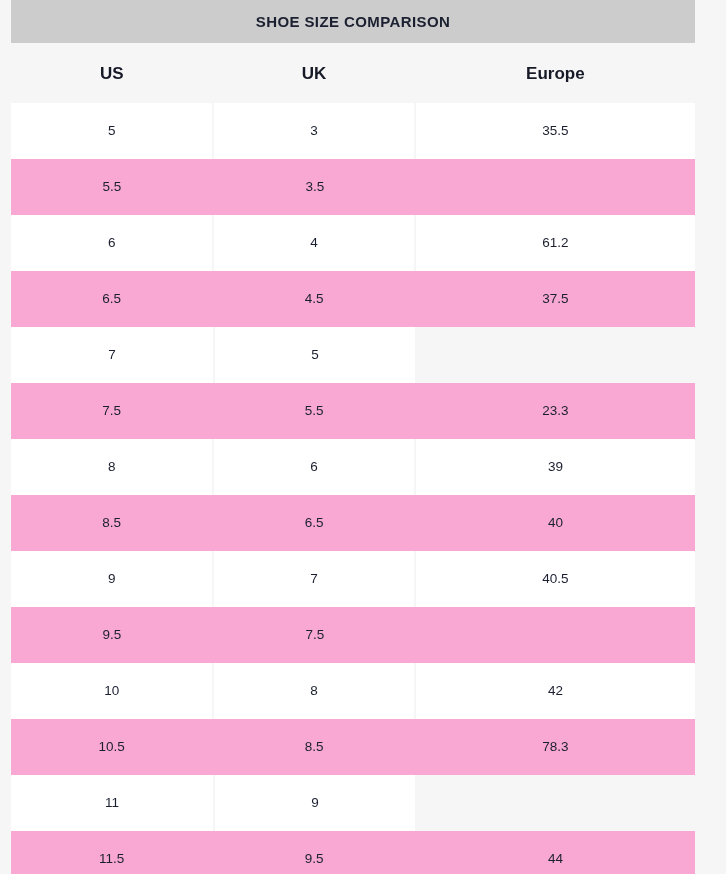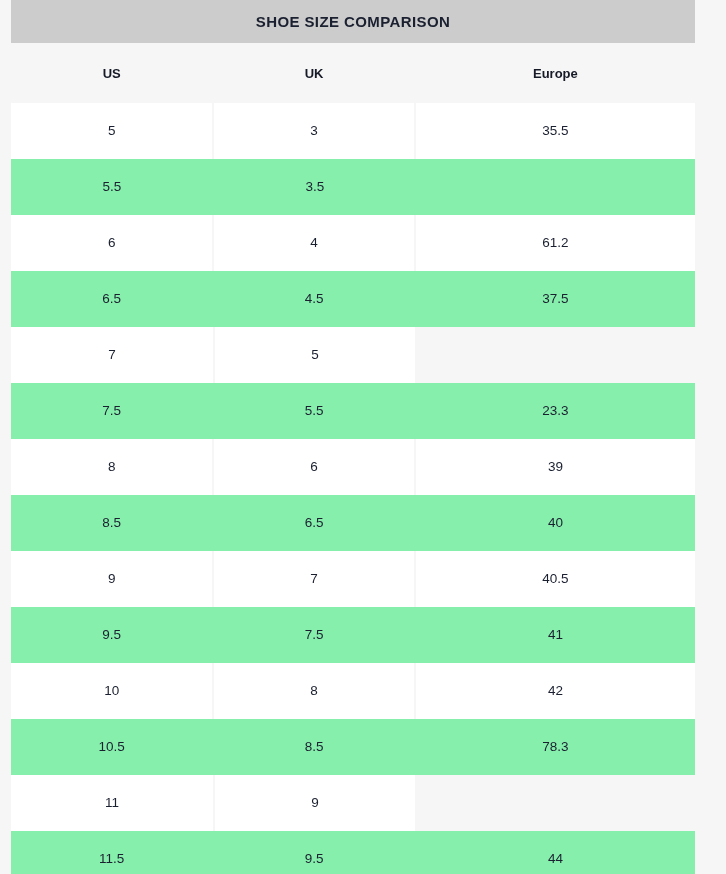--- a/index.html
+++ b/index.html
@@ -54,41 +54,41 @@
     top: 43px;
     width: 684px;
     height: 60px;
     display: flex;
     background: #f6f6f7;
   }
   .col-header-cell {
     display: flex;
     align-items: center;
     justify-content: center;
-    font-size: 13px;
+    font-size: 17px;
     font-weight: bold;
     color: #161a27;
     line-height: 1;
     box-sizing: border-box;
   }
   .col-us     { width: 202px; }
   .col-uk     { width: 200px; margin-left: 2px; }
   .col-eu     { width: 280px; margin-left: 2px; }
 
   
   .table-body {
     position: absolute;
     left: 11px;
     top: 103px;
     width: 684px;
   }
   .table-row {
     display: flex;
     height: 56px;
-    background: #86efac;
+    background: #f9a8d4;
   }
   .table-row.row-odd {
     background: transparent;
   }
   .table-cell {
     display: flex;
     align-items: center;
     justify-content: center;
     font-size: 13.5px;
     font-weight: normal;
@@ -159,21 +159,20 @@
         <div class="table-cell cell-eu">40</div>
       </div>
       <div class="table-row row-odd">
         <div class="table-cell cell-us">9</div>
         <div class="table-cell cell-uk">7</div>
         <div class="table-cell cell-eu">40.5</div>
       </div>
       <div class="table-row row-even">
         <div class="table-cell cell-us">9.5</div>
         <div class="table-cell cell-uk">7.5</div>
-        <div class="table-cell cell-eu">41</div>
       </div>
       <div class="table-row row-odd">
         <div class="table-cell cell-us">10</div>
         <div class="table-cell cell-uk">8</div>
         <div class="table-cell cell-eu">42</div>
       </div>
       <div class="table-row row-even">
         <div class="table-cell cell-us">10.5</div>
         <div class="table-cell cell-uk">8.5</div>
         <div class="table-cell cell-eu">78.3</div>

